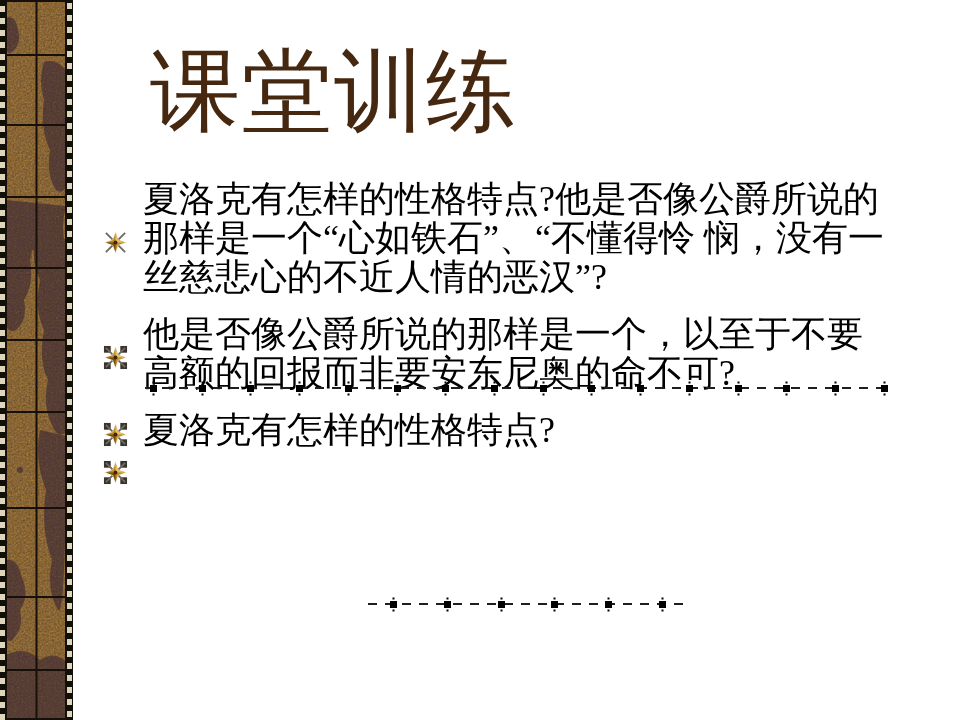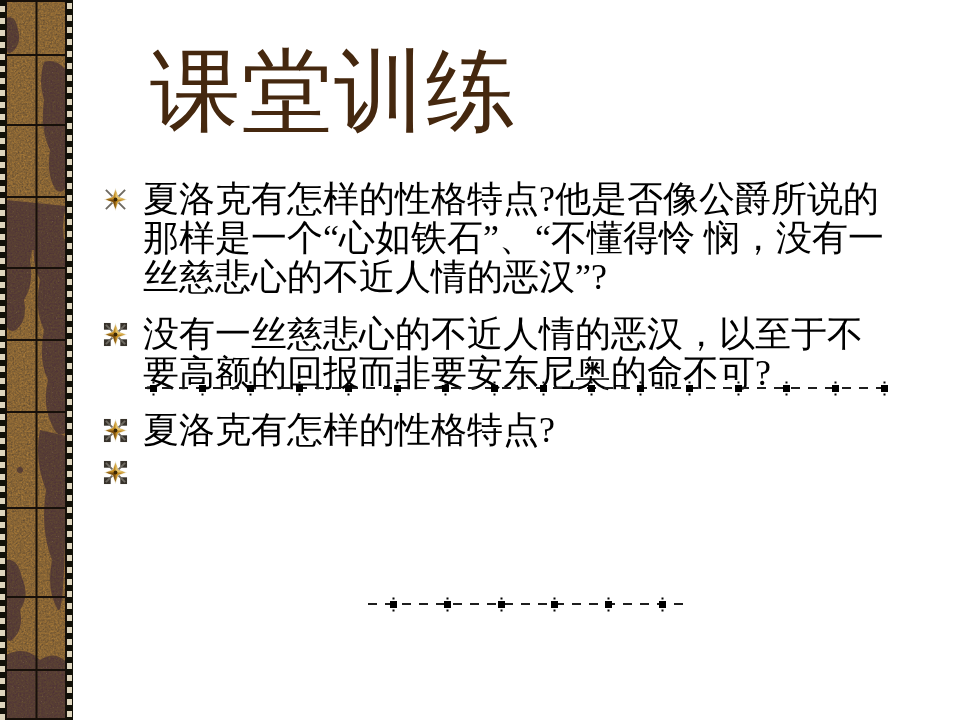--- a/index.html
+++ b/index.html
@@ -7,21 +7,21 @@
     position:relative;width:960px;height:720px;background:#fff;overflow:hidden;
     font-family:"Liberation Serif","DejaVu Serif",serif;
   }
   .strip{position:absolute;left:0;top:0;width:73px;height:720px;}
   .title{
     position:absolute;left:150px;top:38px;
     font-size:90px;line-height:1.2;font-weight:normal;margin:0;
     color:#45280f;letter-spacing:2px;white-space:nowrap;
   }
   .content{position:absolute;left:103px;top:180px;width:810px;}
-  .bullet-row{display:flex;align-items:flex-start;margin-bottom:18px;}
+  .bullet-row{display:flex;align-items:center;margin-bottom:18px;}
   .bullet-row.tight{margin-bottom:3px;}
   .icon-wrap{flex:0 0 26px;margin-top:7px;margin-right:14px;}
   .icon-wrap svg{display:block;}
   .bullet-text{
     font-size:36px;line-height:39px;color:#000;width:753px;
     word-break:break-all;overflow-wrap:anywhere;
   }
   .plain .corner{display:none;}
   
   .anno-line{
@@ -124,21 +124,21 @@
           <rect class="corner" x="1" y="18" width="7" height="7" fill="#38332c"></rect>
           <rect class="corner" x="18" y="18" width="7" height="7" fill="#38332c"></rect>
           <path d="M3 3 L23 23 M23 3 L3 23" stroke="#6e6a62" stroke-width="2"></path>
           <polygon points="13,1 16,10 25,13 16,16 13,25 10,16 1,13 10,10" fill="#e8e0c8"></polygon>
           <polygon points="13,3 15.5,10.5 23,13 15.5,15.5 13,23 10.5,15.5 3,13 10.5,10.5" fill="#c08a22"></polygon>
           <path d="M13 3 L15.5 10.5 L23 13 L13 13 Z" fill="#e6c36a"></path>
           <path d="M13 23 L10.5 15.5 L3 13 L13 13 Z" fill="#7a4e10"></path>
           <circle cx="13" cy="13" r="2" fill="#3c2806"></circle>
         </svg>
       </span>
-      <div class="bullet-text">没有一丝慈悲心的不近人情的恶汉，以至于不要高额的回报而非要安东尼奥的命不可?</div>
+      <div class="bullet-text">他是否像公爵所说的那样是一个，以至于不要高额的回报而非要安东尼奥的命不可?</div>
     </div>
 
     <div class="bullet-row tight">
       <span class="icon-wrap">
         <svg width="25" height="25" viewBox="0 0 26 26">
           <rect class="corner" x="1" y="1" width="7" height="7" fill="#38332c"></rect>
           <rect class="corner" x="18" y="1" width="7" height="7" fill="#38332c"></rect>
           <rect class="corner" x="1" y="18" width="7" height="7" fill="#38332c"></rect>
           <rect class="corner" x="18" y="18" width="7" height="7" fill="#38332c"></rect>
           <path d="M3 3 L23 23 M23 3 L3 23" stroke="#6e6a62" stroke-width="2"></path>

